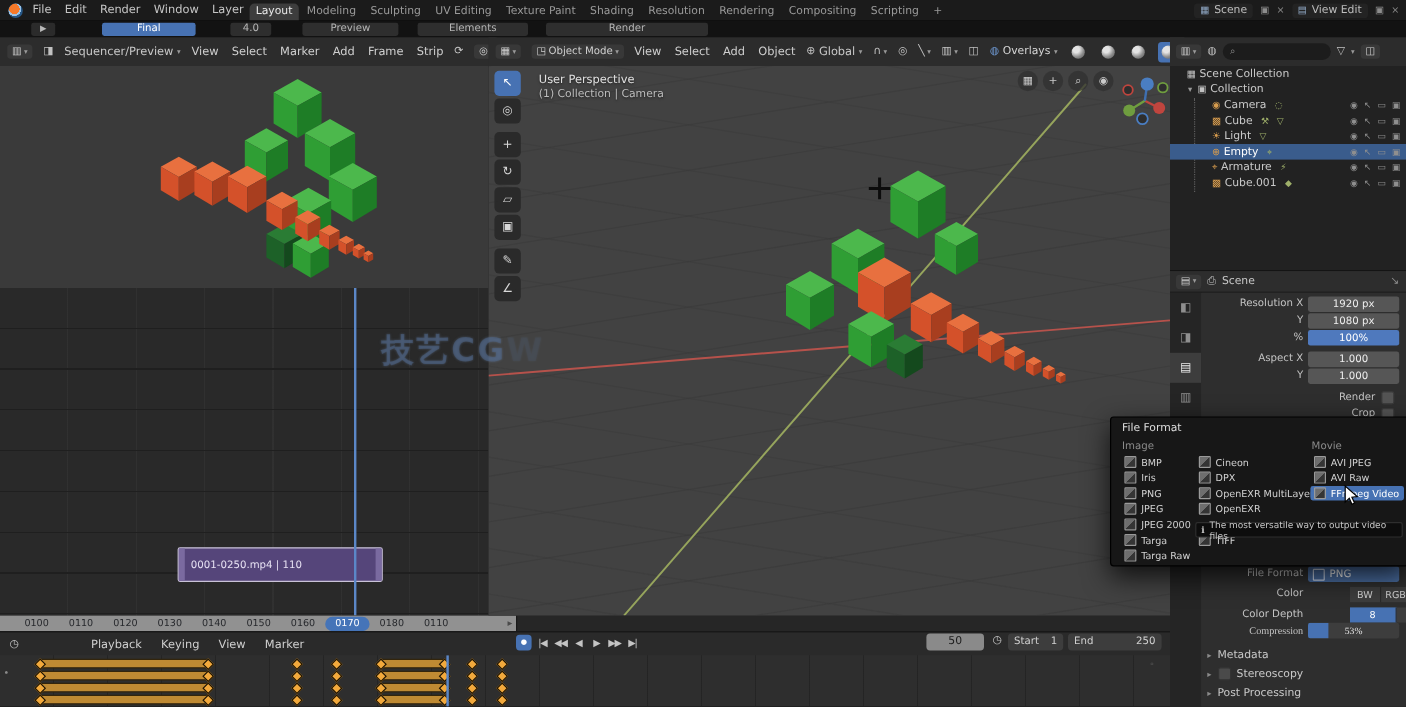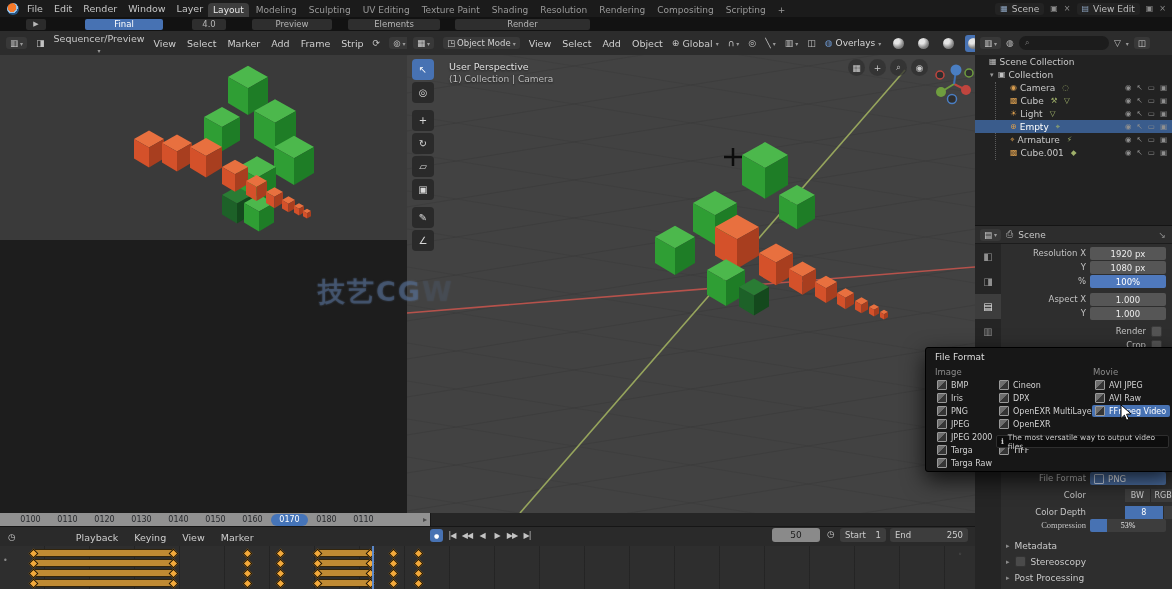--- a/index.html
+++ b/index.html
@@ -223,21 +223,21 @@
         <span>Render</span>
       </div>
   </div>
 
   <div class="abs ed-header vse-header">
     <span class="icon-btn">
         <span>▥</span>
         <span class="dd-caret">▾</span>
       </span>
     <span class="flat-ico">◨</span>
-    <span style="display:flex;align-items:center;gap:3px;flex-direction:column;">
+    <span style="display:flex;align-items:center;gap:3px;">
       <span>Sequencer/Preview</span>
         <span class="dd-caret">▾</span>
     </span>
     <div class="hmenu">
 
     <span>View</span>
         <span>Select</span>
         <span>Marker</span>
         <span>Add</span>
         <span>Frame</span>
@@ -301,20 +301,26 @@
         <polygon points="288.5,148.64 295,145 295,153.45 288.5,157.35" fill="#a83e1f"></polygon>
         <polygon points="294,151 299,148.2 304,151 299,153.8" fill="#e8703f"></polygon>
         <polygon points="294,151 299,153.8 299,160.5 294,157.5" fill="#d4512a"></polygon>
         <polygon points="299,153.8 304,151 304,157.5 299,160.5" fill="#a83e1f"></polygon>
         <polygon points="303,156 307,153.76 311,156 307,158.24" fill="#e8703f"></polygon>
         <polygon points="303,156 307,158.24 307,163.6 303,161.2" fill="#d4512a"></polygon>
         <polygon points="307,158.24 311,156 311,161.2 307,163.6" fill="#a83e1f"></polygon>
       </svg>
   </div>
 
+  <div class="abs vse-timeline">
+    <div class="strip">
+      <span>0001-0250.mp4 | 110</span>
+    </div>
+    <div class="playhead" style="left:295px;top:0;height:273px;"></div>
+  </div>
 
   <div class="abs ruler">
     <span style="display:contents">
       
     <span class="frame-cell">0100</span><span class="frame-cell">0110</span><span class="frame-cell">0120</span><span class="frame-cell">0130</span><span class="frame-cell">0140</span><span class="frame-cell">0150</span><span class="frame-cell">0160</span><span class="frame-cell current">0170</span><span class="frame-cell">0180</span><span class="frame-cell">0110</span></span>
     <span class="ruler-arrow">▸</span>
   </div>
   <div class="abs tl-fill"></div>
 
   <div class="abs tl-header">

